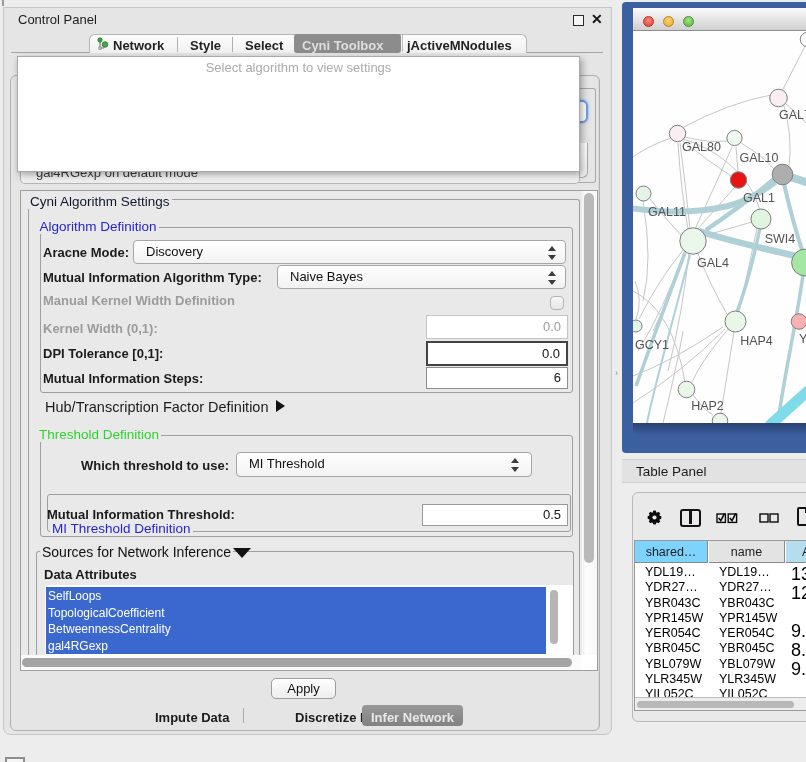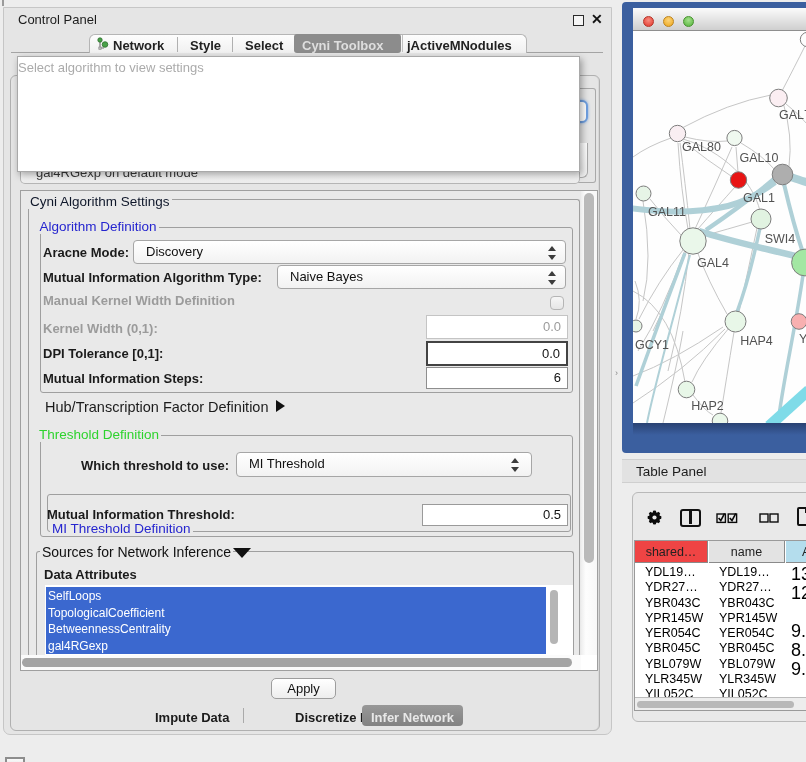--- a/index.html
+++ b/index.html
@@ -133,21 +133,21 @@
 <div class="abs" style="left:243px; top:708px; width:1px; height:15px; background:#aaa;"></div>
 <div class="abs lbl" style="left:255px; top:710px;margin-left:40px;">Discretize Data</div>
 <div class="abs" style="left:362px; top:705px; width:101px; height:21px; background:linear-gradient(#989898,#828282); border-radius:4px;"></div>
 <div class="abs lbl" style="left:371px; top:710px; color:#e8e8e8;">Infer Network</div>
 
 <div class="abs" style="left:5px; top:757px; width:20px; height:10px; background:linear-gradient(#fafafa,#e8e8e8); border:2px solid #8d8d8d;"></div>
 
 <div class="abs" style="left:615px; top:368px; font-size:9px; color:#8a8a8a;">›</div>
 
 <div class="abs" style="left:17px; top:56px; width:563px; height:116px; background:#fff; border:1px solid #a9a9a9; box-shadow:2px 3px 7px rgba(0,0,0,0.35); z-index:5;">
-  <div style="position:absolute; top:3px; width:100%; font-size:13px; color:#ababab;">Select algorithm to view settings</div>
+  <div style="position:absolute; top:3px; width:100%; text-align:center; font-size:13px; color:#ababab;">Select algorithm to view settings</div>
 </div>
 
 <div class="abs" style="left:622px; top:2px; width:184px; height:451px; background:#3b5f9f; border-radius:4px 0 0 4px;"></div>
 <div class="abs" style="left:633px; top:8px; width:173px; height:23px; background:linear-gradient(#fbfbfb,#cfcfcf); border-bottom:1px solid #8f8f8f;"></div>
 <div class="abs" style="left:643px; top:16px; width:11px; height:11px; border-radius:50%; background:radial-gradient(circle at 50% 35%, #f78c80, #e2352a); border:0.5px solid #b53328;"></div>
 <div class="abs" style="left:663px; top:16px; width:11px; height:11px; border-radius:50%; background:radial-gradient(circle at 50% 35%, #fbd37a, #eda619); border:0.5px solid #bd841e;"></div>
 <div class="abs" style="left:683px; top:16px; width:11px; height:11px; border-radius:50%; background:radial-gradient(circle at 50% 35%, #a5e08c, #53b33a); border:0.5px solid #47922f;"></div>
 
 <div class="abs" style="left:633px; top:31px; width:173px; height:392px; background:#fefefe; overflow:hidden;">
 <svg width="173" height="392" viewBox="0 0 173 392" style="position:absolute; left:0; top:0;">
@@ -265,21 +265,21 @@
   <g fill="none" stroke="#0a0a0a" stroke-width="1.4">
     <rect x="1" y="2" width="8" height="8"></rect>
     <rect x="11" y="2" width="8" height="8"></rect>
   </g>
 </svg>
 <div class="abs" style="left:797px; top:507px; width:14px; height:19px; border:2.5px solid #111; border-radius:2px;">
     <div style="position:absolute; right:-1px; top:-1px; width:5px; height:5px; background:#e9e9e9; border-left:2.5px solid #111; border-bottom:2.5px solid #111;"></div>
   </div>
 
 <div class="abs" style="left:634px; top:540px; width:172px; height:171px; background:#fff; border:1px solid #9a9a9a; border-right:none; overflow:hidden;">
-  <div style="position:absolute; left:0; top:0; width:73px; height:22px; background:#ef4444; border-right:1px solid #8a8a8a; border-bottom:1px solid #8a8a8a; font-size:12.5px; text-align:center; line-height:22px; color:#222;">shared…</div>
+  <div style="position:absolute; left:0; top:0; width:73px; height:22px; background:#7dd3fc; border-right:1px solid #8a8a8a; border-bottom:1px solid #8a8a8a; font-size:12.5px; text-align:center; line-height:22px; color:#222;">shared…</div>
   <div style="position:absolute; left:74px; top:0; width:76px; height:22px; background:#e3e3e3; border-right:1px solid #8a8a8a; border-bottom:1px solid #8a8a8a; font-size:12.5px; text-align:center; line-height:22px; color:#222;">name</div>
   <div style="position:absolute; left:151px; top:0; width:25px; height:22px; background:#b4dded; border-bottom:1px solid #8a8a8a; font-size:12.5px; line-height:22px; color:#222; padding-left:16px;">A</div>
   <div style="position:absolute; left:10px; top:24px; font-size:12.5px; line-height:15.3px; color:#000;">
     YDL19…<br>YDR27…<br>YBR043C<br>YPR145W<br>YER054C<br>YBR045C<br>YBL079W<br>YLR345W<br>YIL052C
   </div>
   <div style="position:absolute; left:84px; top:24px; font-size:12.5px; line-height:15.3px; color:#000;">
     YDL19…<br>YDR27…<br>YBR043C<br>YPR145W<br>YER054C<br>YBR045C<br>YBL079W<br>YLR345W<br>YIL052C
   </div>
   <div style="position:absolute; left:156px; top:24px; font-size:18px; line-height:19px; color:#000;">
     13<br>12<br>&nbsp;<br>9.<br>8.<br>9.<br>&nbsp;<br>9.<br>9.

